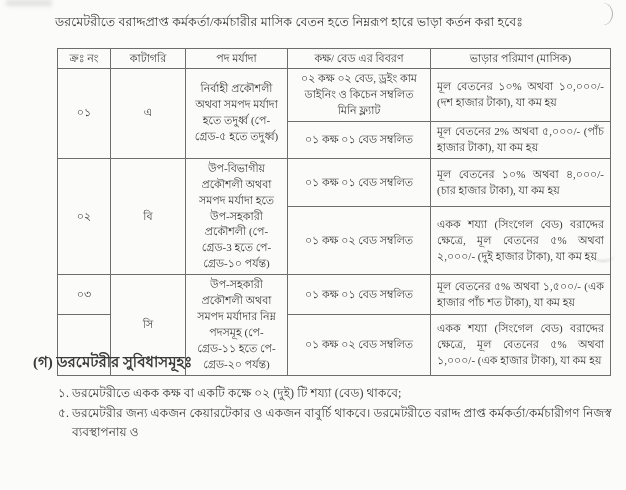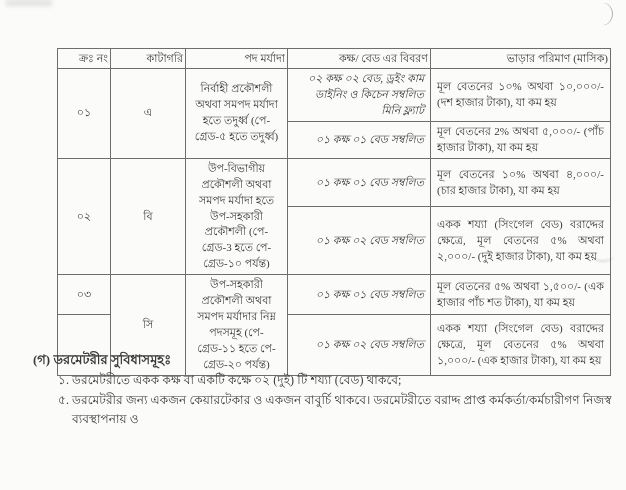--- a/index.html
+++ b/index.html
@@ -27,36 +27,36 @@
     width:553px;border-collapse:collapse;table-layout:fixed;
     font-size:11px;line-height:1.45;
   }
   table.rent th,table.rent td{
     border:1px solid #6e6e6e;
     padding:2px 6px;
     vertical-align:middle;
     overflow:hidden;
   }
   table.rent th{
-    font-weight:normal;text-align:right;
+    font-weight:normal;text-align:center;
     height:17px;padding:1px 2px;
   }
   td.c-sl,td.c-cat{text-align:center;}
   td.c-post{text-align:center;padding-left:9px;}
-  td.c-bed{text-align:right;font-style:italic;}
+  td.c-bed{text-align:center;}
   td.c-rent{text-align:justify;}
   tr.h-r1a{height:38px;} tr.h-r1b{height:34px;}
   tr.h-r2a{height:38px;} tr.h-r2b{height:53px;}
   tr.h-r3a{height:32px;} tr.h-r3b{height:57px;}
   
   .facilities{
     position:absolute;left:33px;top:350px;width:580px;
   }
   .fac-heading{
-    font-weight:bold;font-size:13px;margin:0 0 0 0;
+    font-weight:bold;font-size:15px;margin:0 0 9px 0;
   }
   .fac-items{margin-left:25px;width:557px;}
   .fac-item{
     font-size:12px;line-height:19.5px;
     padding-left:14px;text-indent:-14px;
     letter-spacing:.1px;
   }
   
   .pen-curve{
     position:absolute;left:597px;top:3px;width:15px;height:22px;
@@ -76,20 +76,21 @@
 </style>
 </head>
 <body>
 
 <div class="page">
 
   <div class="smudge-tl"></div>
   <div class="pen-curve"></div>
   <div class="smudge-r"></div>
 
+  <div class="intro">ডরমেটরীতে বরাদ্দপ্রাপ্ত কর্মকর্তা/কর্মচারীর মাসিক বেতন হতে নিম্নরূপ হারে ভাড়া কর্তন করা হবেঃ</div>
 
   <table class="rent">
     <colgroup>
       <col style="width:53px">
         <col style="width:75px">
         <col style="width:102px">
       <col style="width:143px">
         <col style="width:180px">
     </colgroup>
     <tbody>

